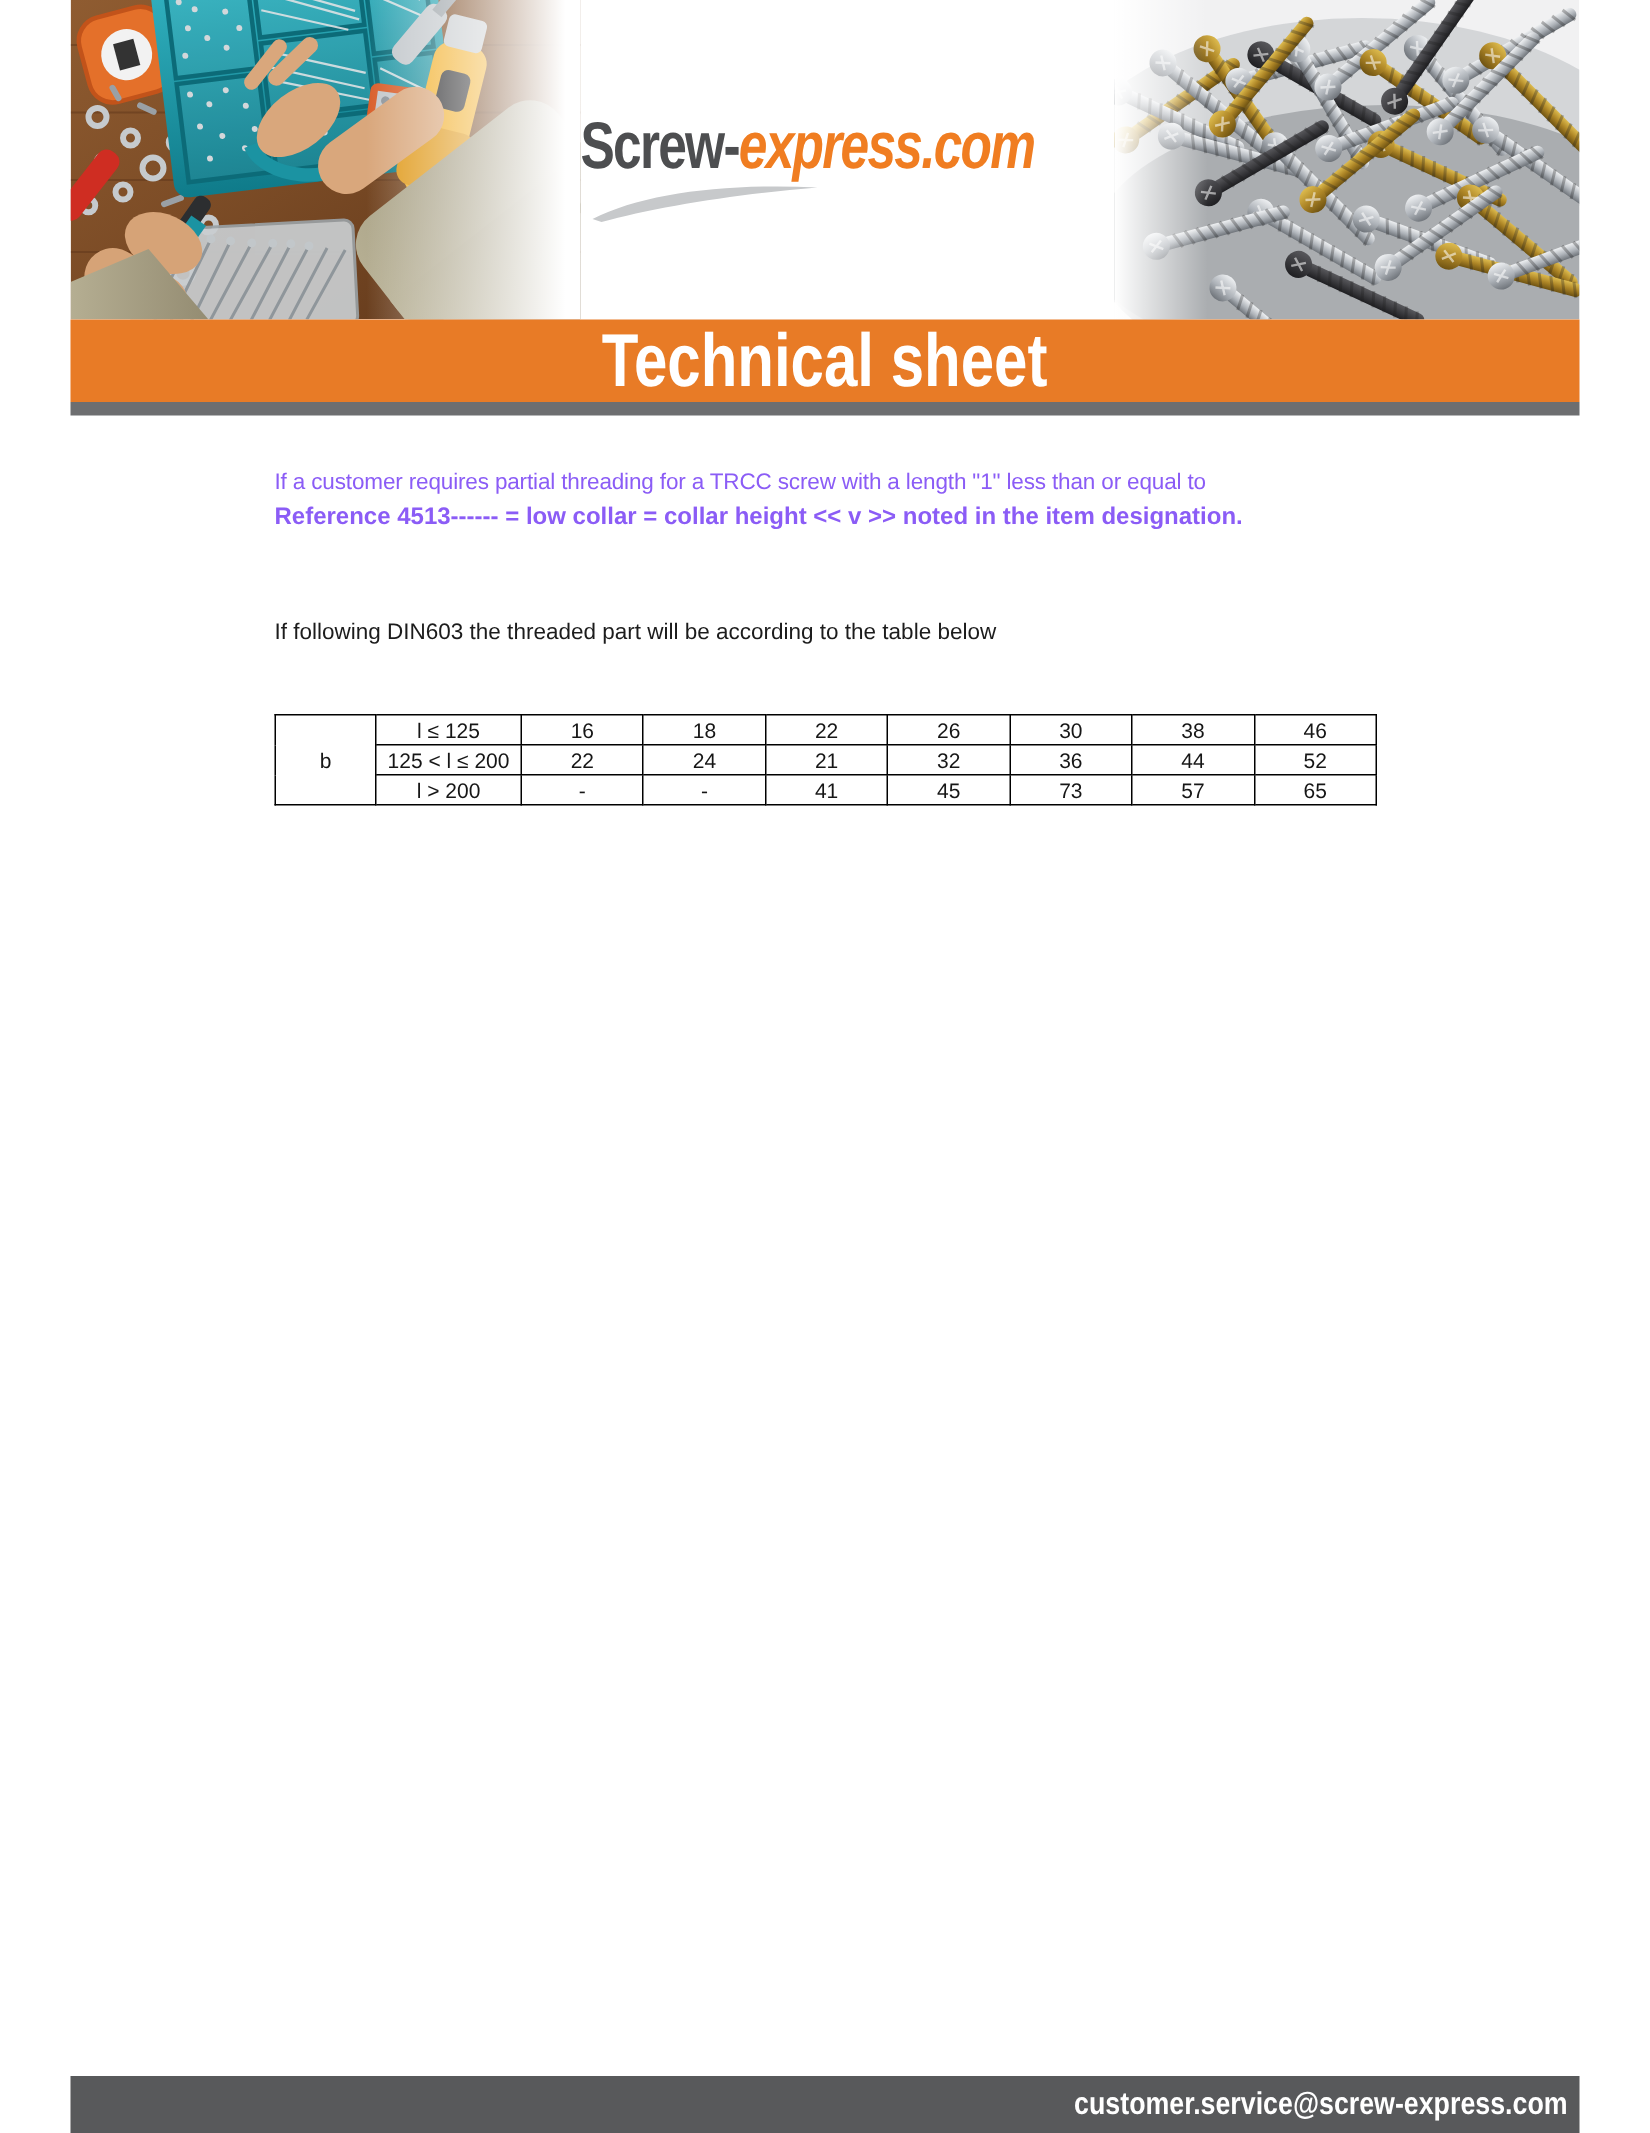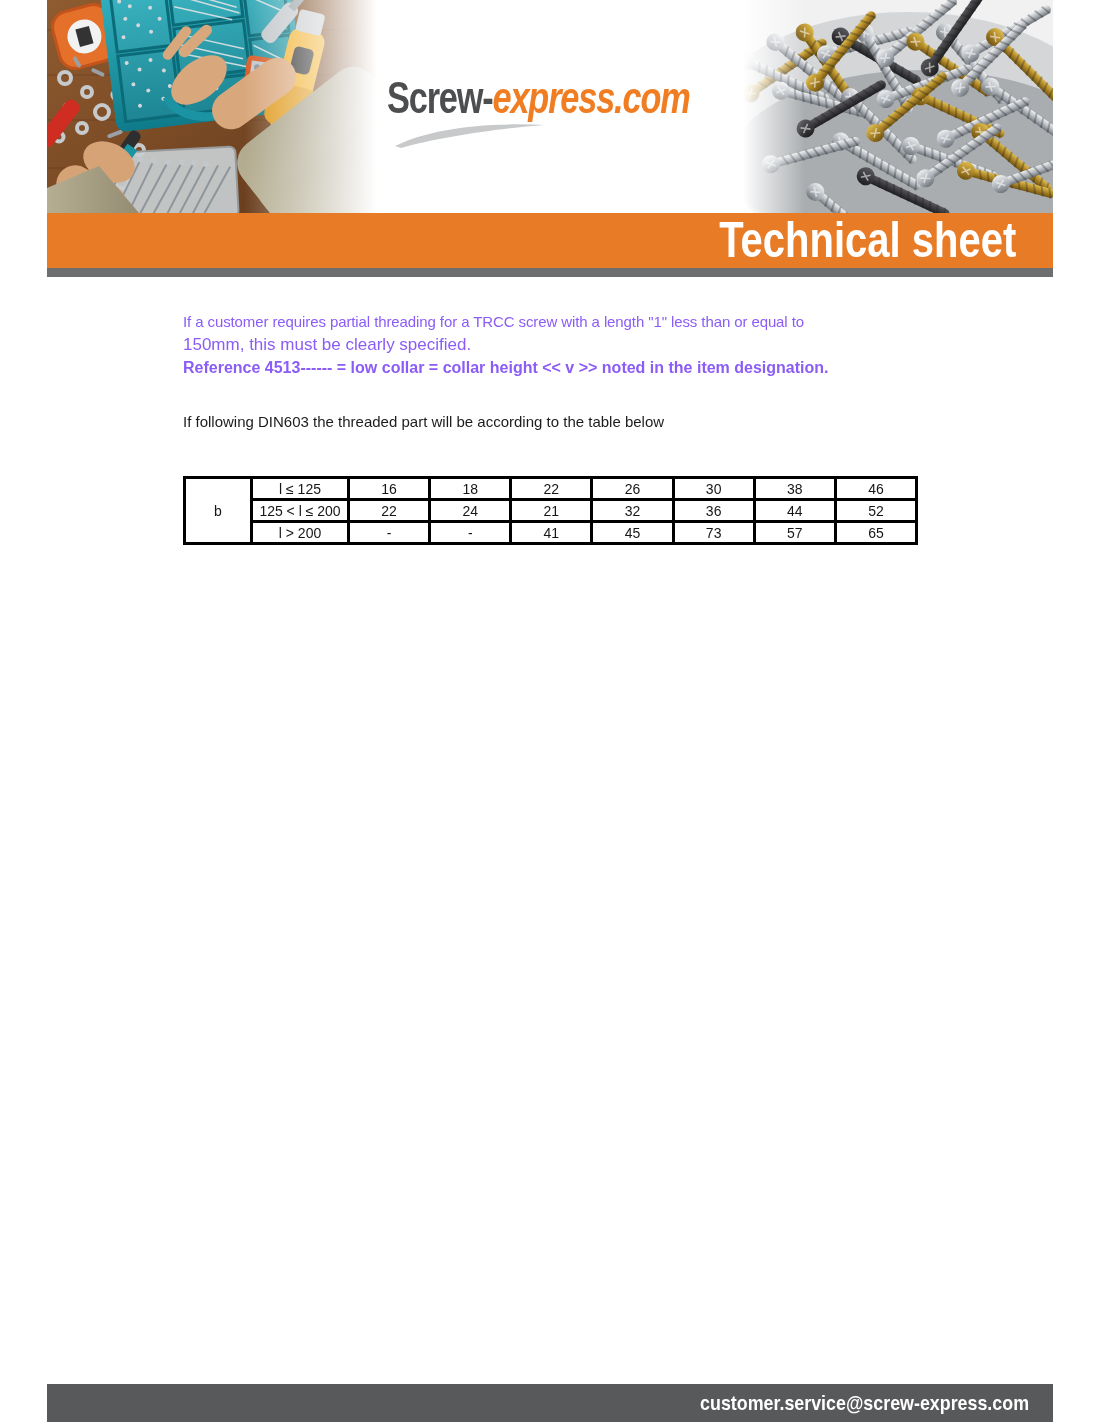--- a/index.html
+++ b/index.html
@@ -20,43 +20,43 @@
 
   .logo{position:absolute;left:340px;top:74px;width:348px;height:120px;white-space:nowrap;}
   .logo-line{font-size:44px;font-weight:bold;letter-spacing:-1.5px;
       display:inline-block;transform:scaleX(0.78);transform-origin:left center;line-height:48px;}
   .logo-gray{color:#4d4e50;}
   .logo-orange{color:#f07d21;font-style:italic;}
   .swoosh{position:absolute;left:4px;top:46px;width:158px;height:28px;}
 
   
   .banner{position:absolute;top:213px;left:0;width:1006px;height:55px;background:#e87b26;
-          text-align:right;overflow:hidden;}
+          text-align:center;overflow:hidden;}
   .banner-title{display:inline-block;color:#ffffff;font-size:50px;font-weight:bold;
           line-height:54px;transform:scaleX(0.80);transform-origin:center;}
   .banner-shadow{position:absolute;top:268px;left:0;width:1006px;height:9px;background:#6d6e70;}
 
   
   .p1{position:absolute;left:136px;top:310px;margin:0;color:#8b5cf6;}
   .p1 .ln{display:block;line-height:23px;}
   .sz15{font-size:15px;letter-spacing:-0.1px;}
   .sz17{font-size:17px;}
   .sz16{font-size:16px;font-weight:bold;}
   .p2{position:absolute;left:136px;top:413px;margin:0;color:#1c1c1c;font-size:15px;text-align:center;}
 
   
   .dtable{position:absolute;left:136px;top:476px;width:735px;border-collapse:collapse;
           table-layout:fixed;}
-  .dtable td{border:3px solid #000000;height:19px;padding:0;text-align:center;
+  .dtable td{border:1px solid #000000;height:19px;padding:0;text-align:center;
           vertical-align:middle;font-size:14px;color:#161616;}
 
   
   .footer{position:absolute;top:1384px;left:0;width:1006px;height:38px;background:#58595b;
           display:flex;align-items:center;justify-content:flex-end;
-          padding-right:24px;box-sizing:border-box;}
+          padding-right:8px;box-sizing:border-box;}
   .footer-text{color:#ffffff;font-weight:bold;font-size:21px;letter-spacing:0;
           display:inline-block;transform:scaleX(0.85);transform-origin:right center;}
 </style>
 </head>
 <body>
 
 <div class="page">
   <div class="content">
 
     <div class="header">
@@ -291,21 +291,20 @@
       </div>
     </div>
 
     <div class="banner">
       <span class="banner-title">Technical sheet</span>
     </div>
     <div class="banner-shadow"></div>
 
     <p class="p1">
       <span class="ln sz15">If a customer requires partial threading for a TRCC screw with a length "1" less than or equal to</span>
-      <span class="ln sz17">150mm, this must be clearly specified.</span>
       <span class="ln sz16">Reference 4513------ = low collar = collar height &lt;&lt; v &gt;&gt; noted in the item designation.</span>
     </p>
     <p class="p2">If following DIN603 the threaded part will be according to the table below</p>
 
     <table class="dtable">
       <colgroup>
         <col style="width:67px">
           <col style="width:97px">
         <col>
           <col>

